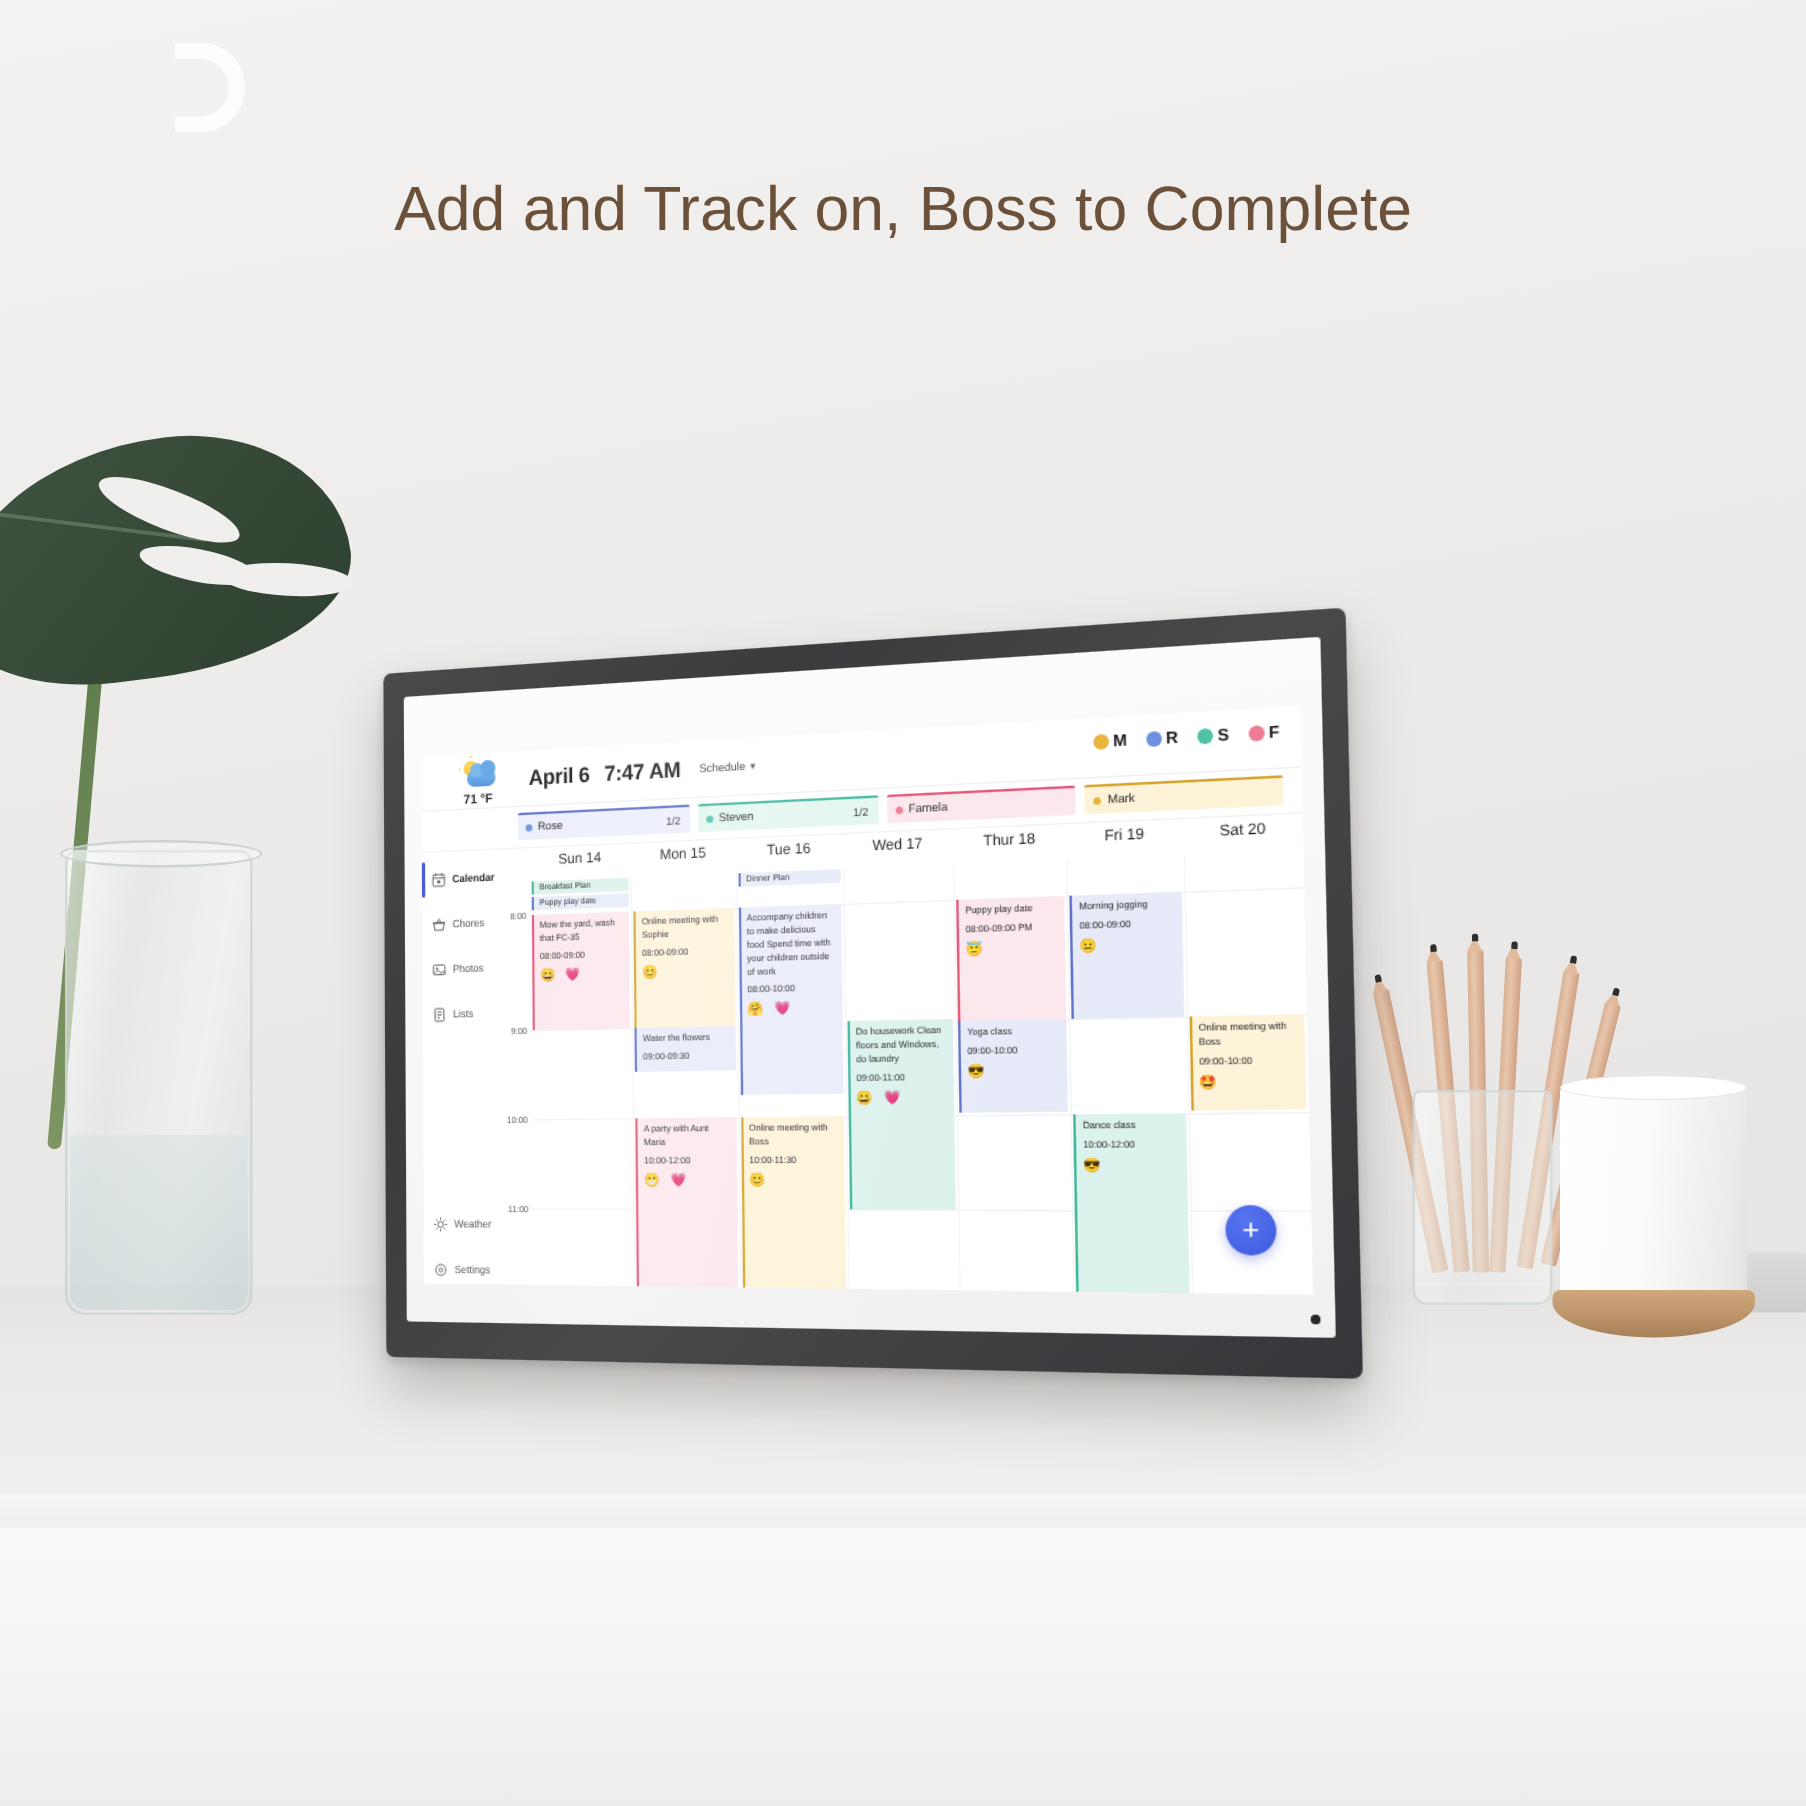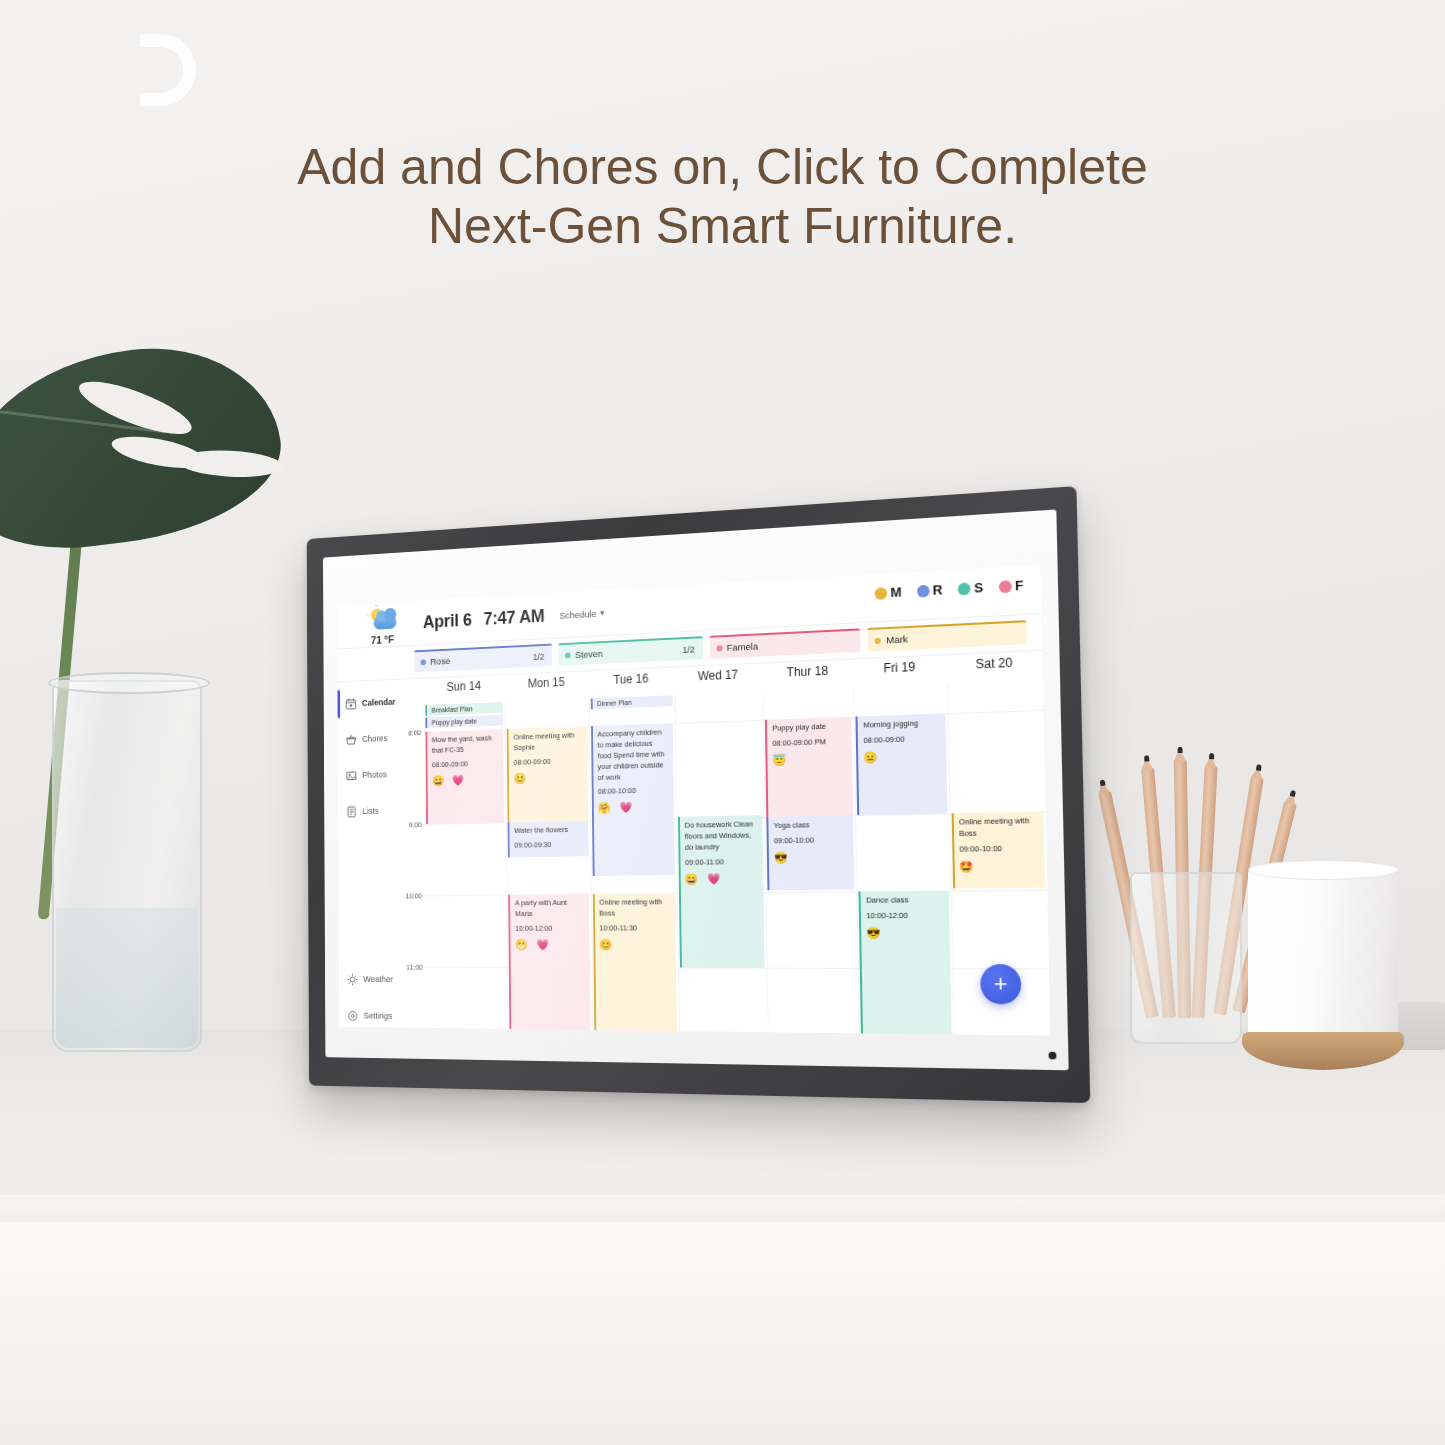--- a/index.html
+++ b/index.html
@@ -451,22 +451,21 @@
 <div id="scene">
 
   <div class="wall"></div>
   <div class="shelf-shadow"></div>
   <div class="shelf-top"></div>
   <div class="shelf-lip"></div>
   <div class="shelf-front"></div>
 
   <div class="headline-wrap">
     <div class="subline">
-      <div>Add and Chores on, Click to Complete</div>
-      <div>Next-Gen Smart Furniture.</div>
+      <div>Add and Track on, Boss to Complete</div>
     </div>
   </div>
 
   <div class="leaf">
     <div class="leaf-vein"></div>
     <div class="leaf-notch leaf-n1"></div>
     <div class="leaf-notch leaf-n2"></div>
     <div class="leaf-notch leaf-n3"></div>
   </div>
   <div class="stem"></div>

